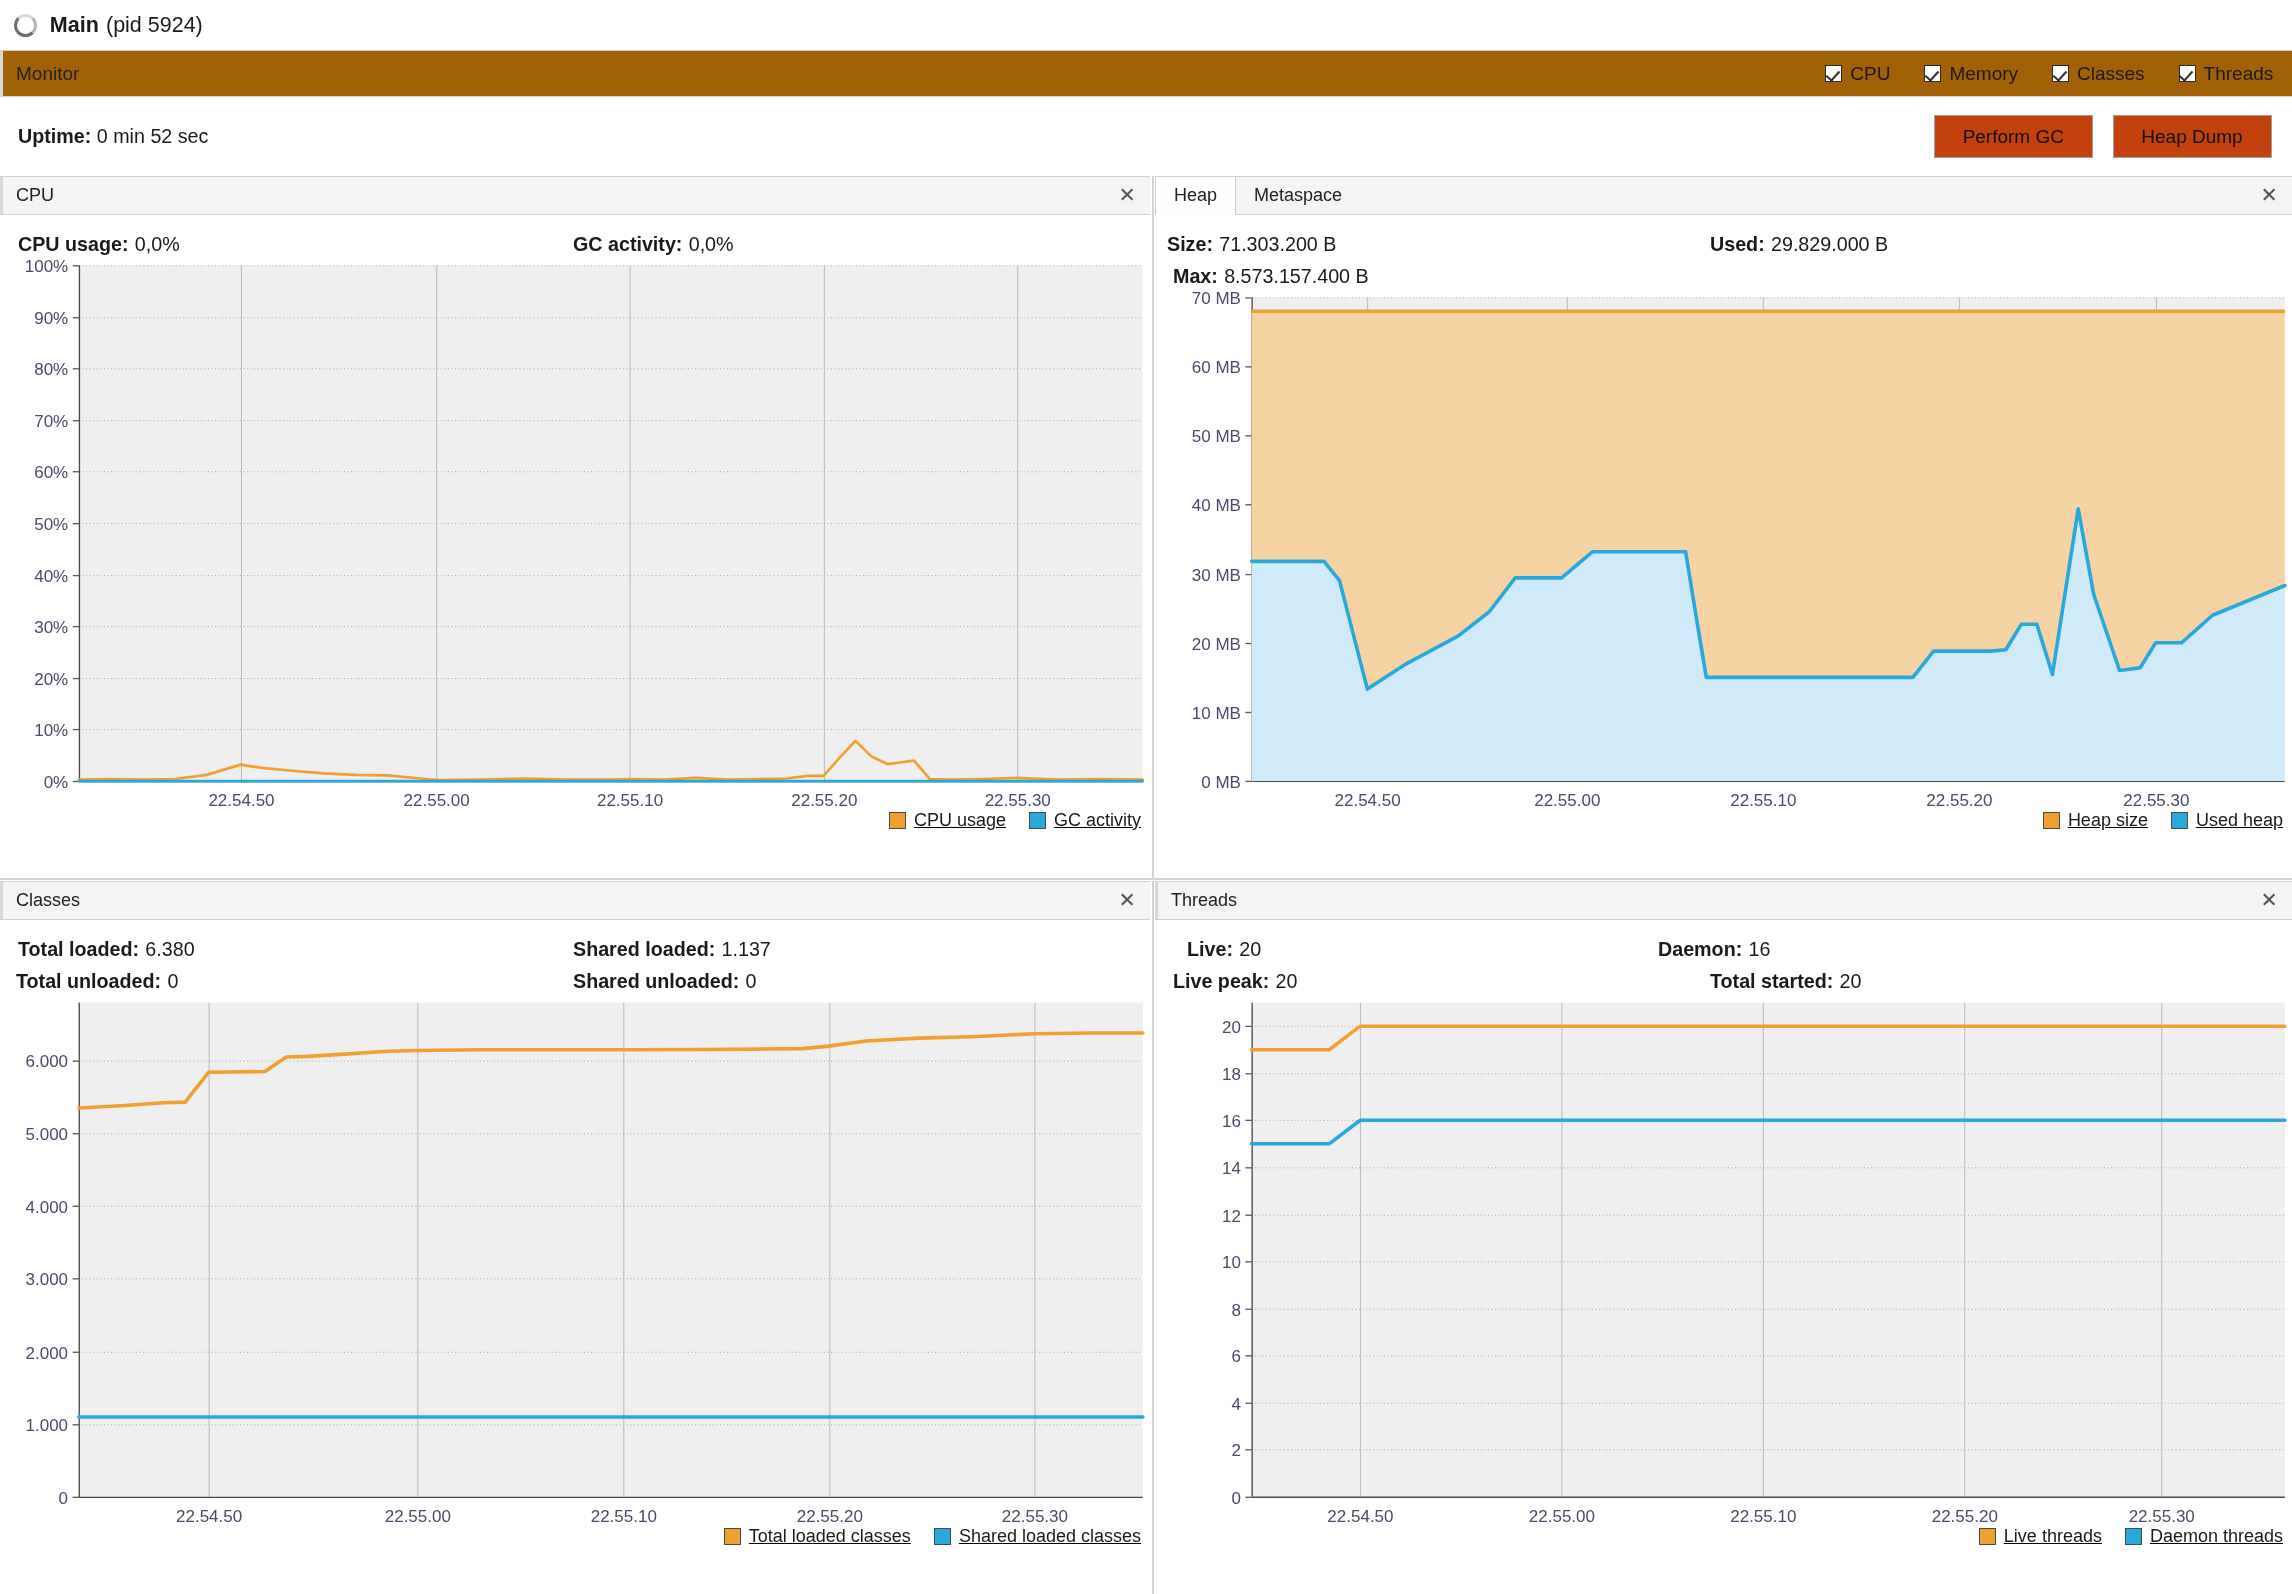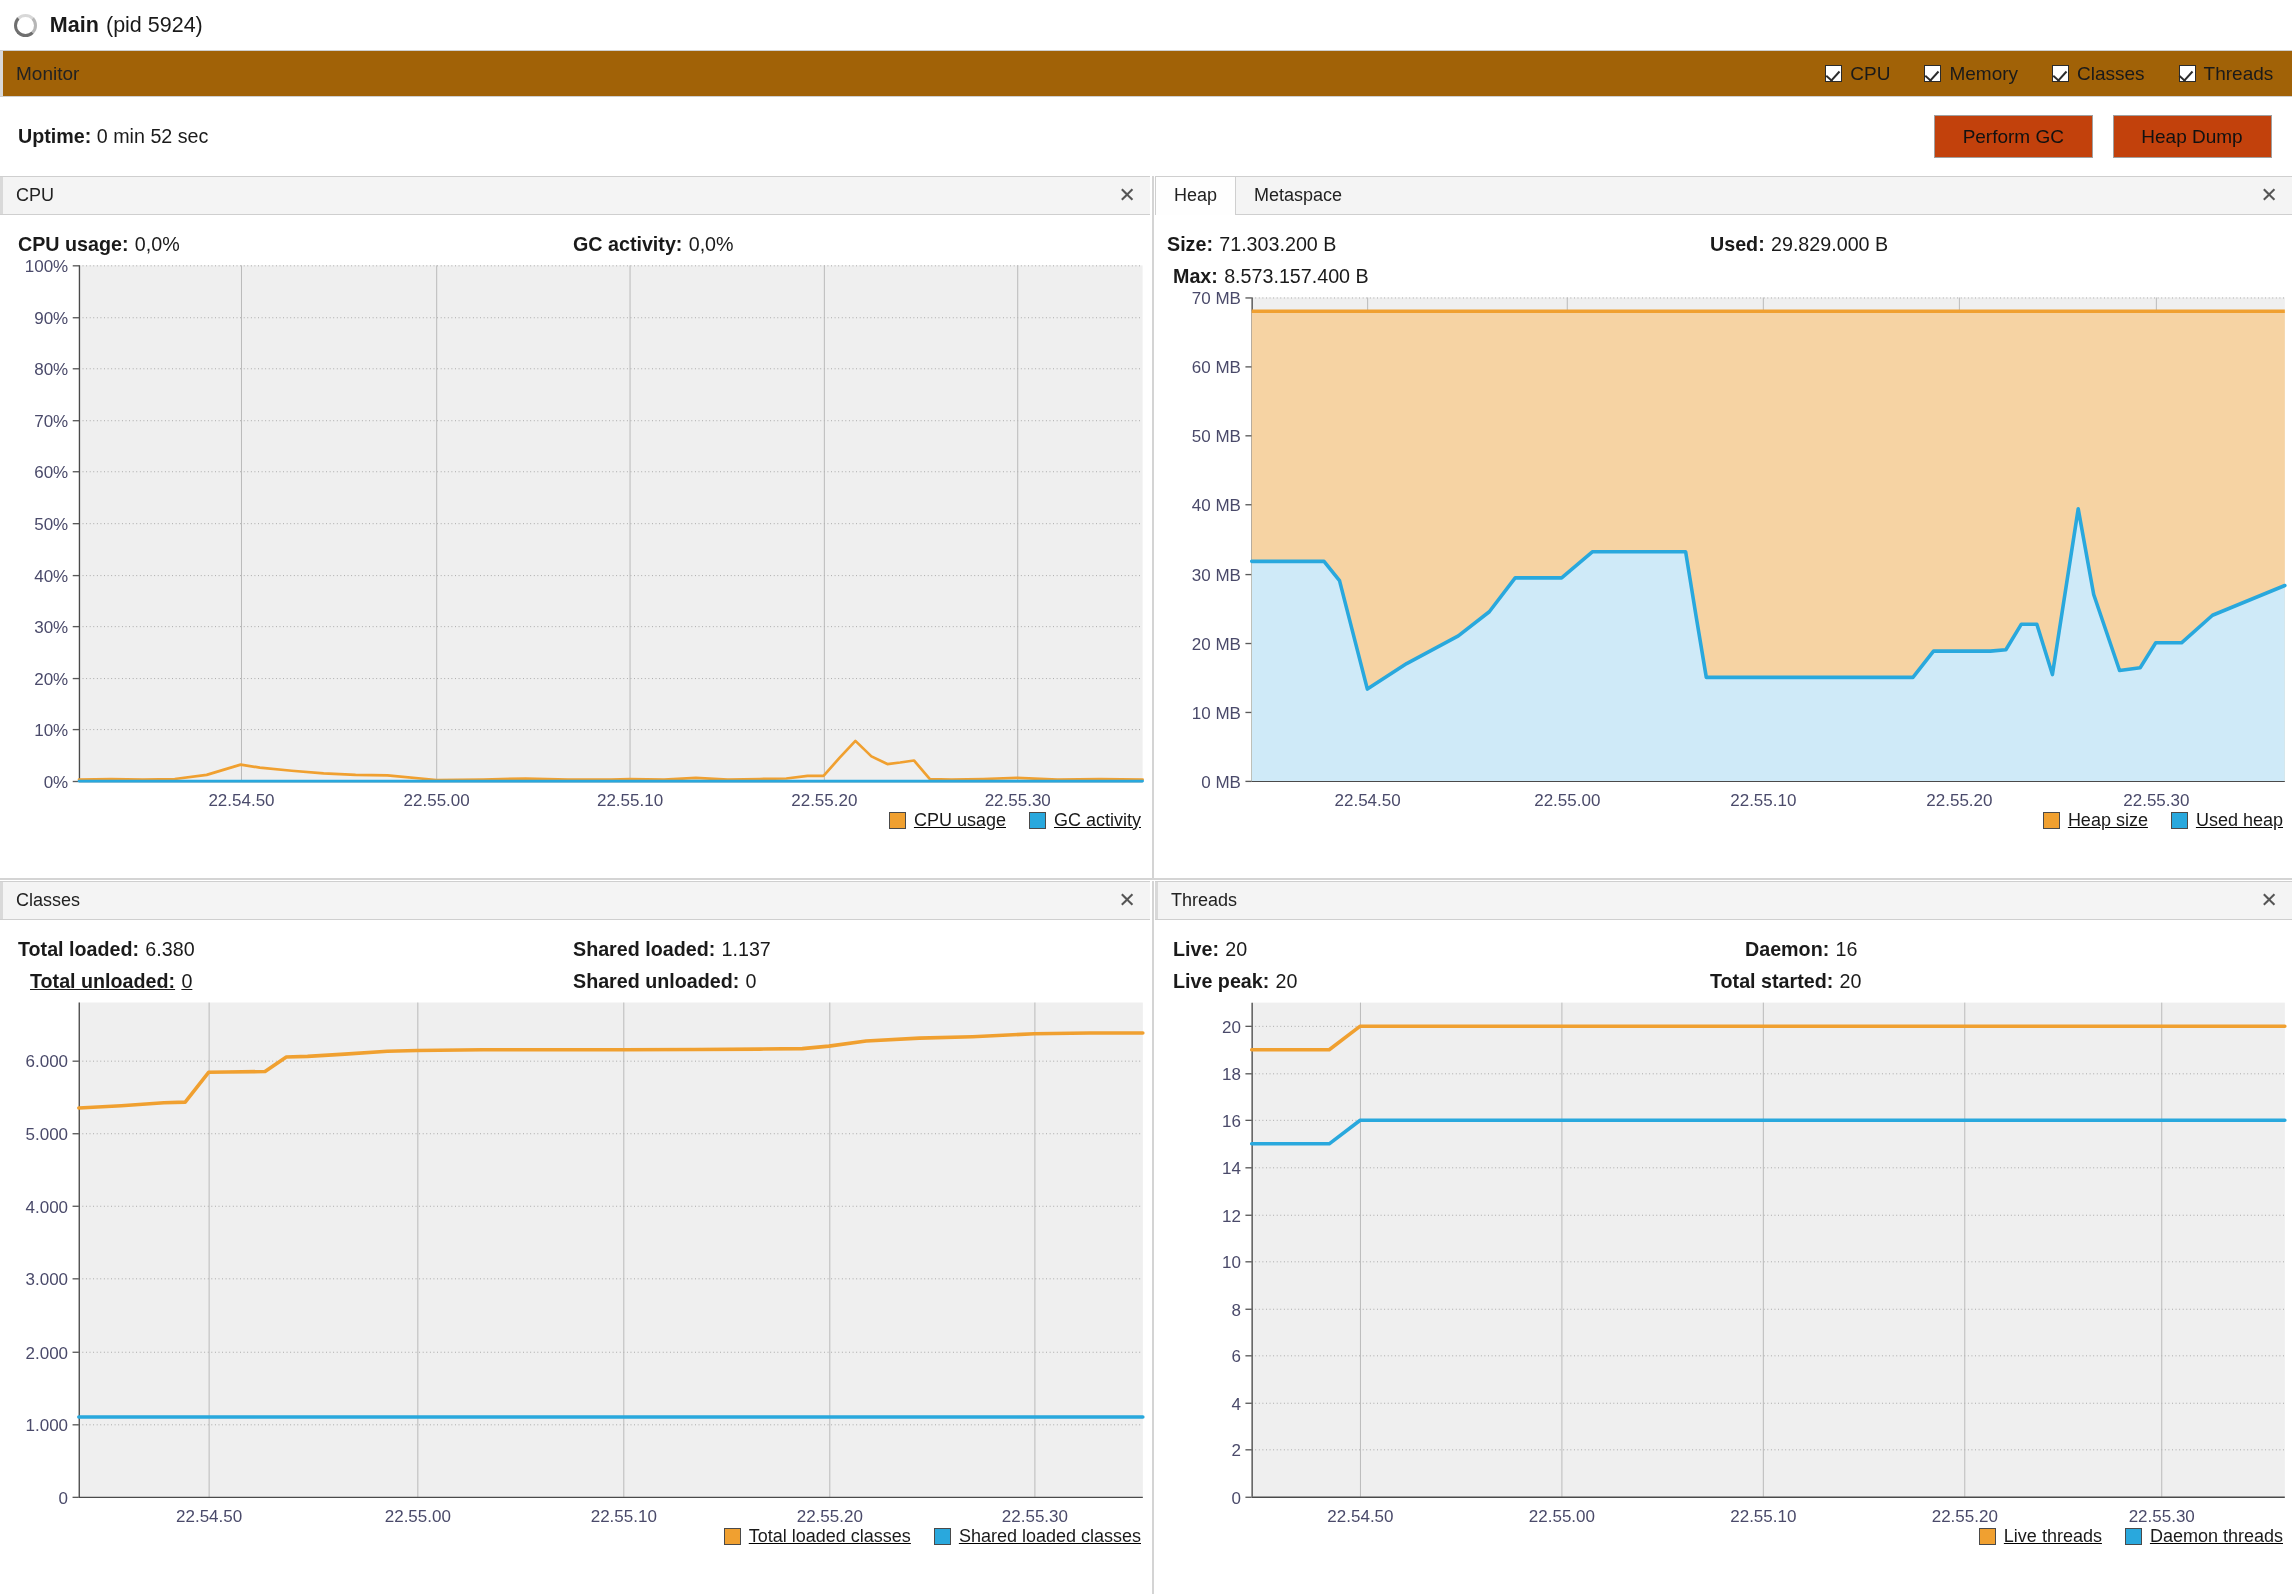--- a/index.html
+++ b/index.html
@@ -328,21 +328,21 @@
       <div class="stat-cell" style="width:573px; padding-left:18px;">
         <b>Total loaded:</b>
         <span>6.380</span>
       </div>
       <div class="stat-cell">
         <b>Shared loaded:</b>
         <span>1.137</span>
       </div>
     </div>
     <div class="stat-line">
-      <div class="stat-cell" style="width:573px; padding-left:30px;text-decoration:underline;">
+      <div class="stat-cell" style="width:573px; padding-left:16px;">
         <b>Total unloaded:</b>
         <span>0</span>
       </div>
       <div class="stat-cell">
         <b>Shared unloaded:</b>
         <span>0</span>
       </div>
     </div>
   </div>
   <div class="chart-wrap" style="height:552px;">
@@ -396,21 +396,21 @@
   </div>
 </div>
 
 <div class="panel" id="panel-threads" style="left:1155px; top:881px; width:1137px; height:713px;">
   <div class="panel-header">
     <span class="panel-title">Threads</span>
     <span class="close-x">✕</span>
   </div>
   <div class="stats">
     <div class="stat-line">
-      <div class="stat-cell" style="width:590px; padding-left:18px;">
+      <div class="stat-cell" style="width:503px; padding-left:32px;">
         <b>Live:</b>
         <span>20</span>
       </div>
       <div class="stat-cell">
         <b>Daemon:</b>
         <span>16</span>
       </div>
     </div>
     <div class="stat-line">
       <div class="stat-cell" style="width:555px; padding-left:18px;">

